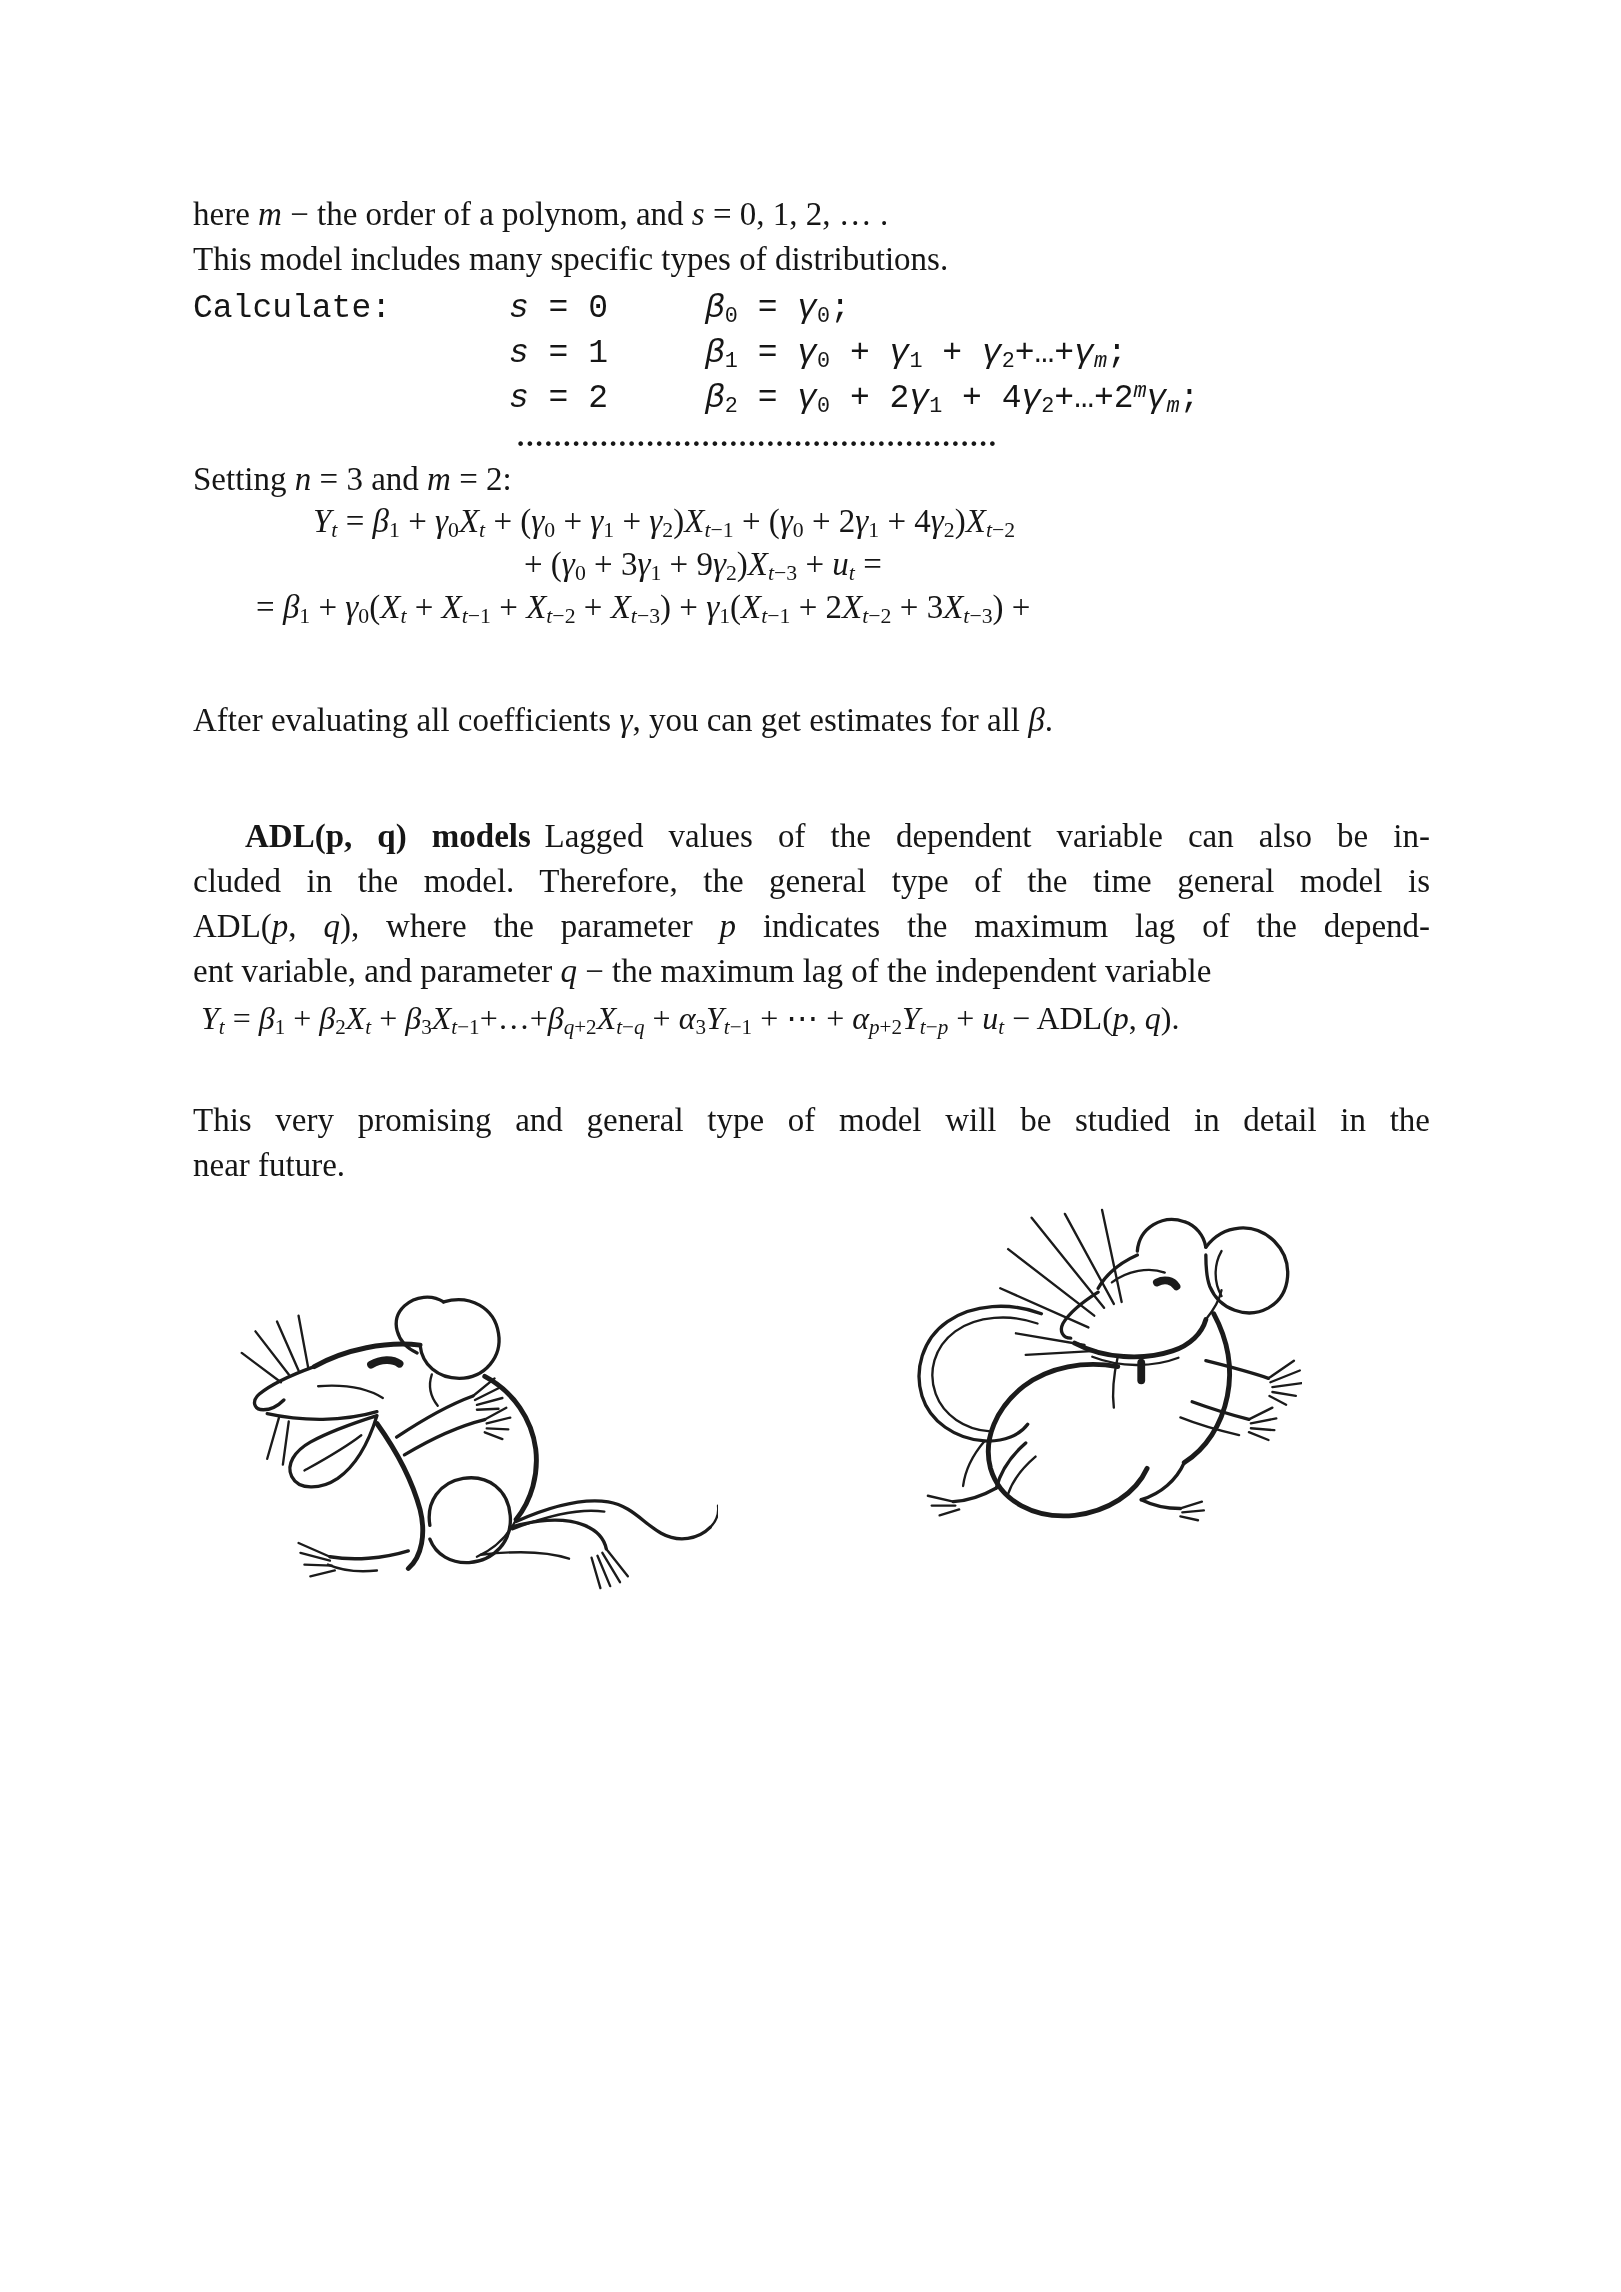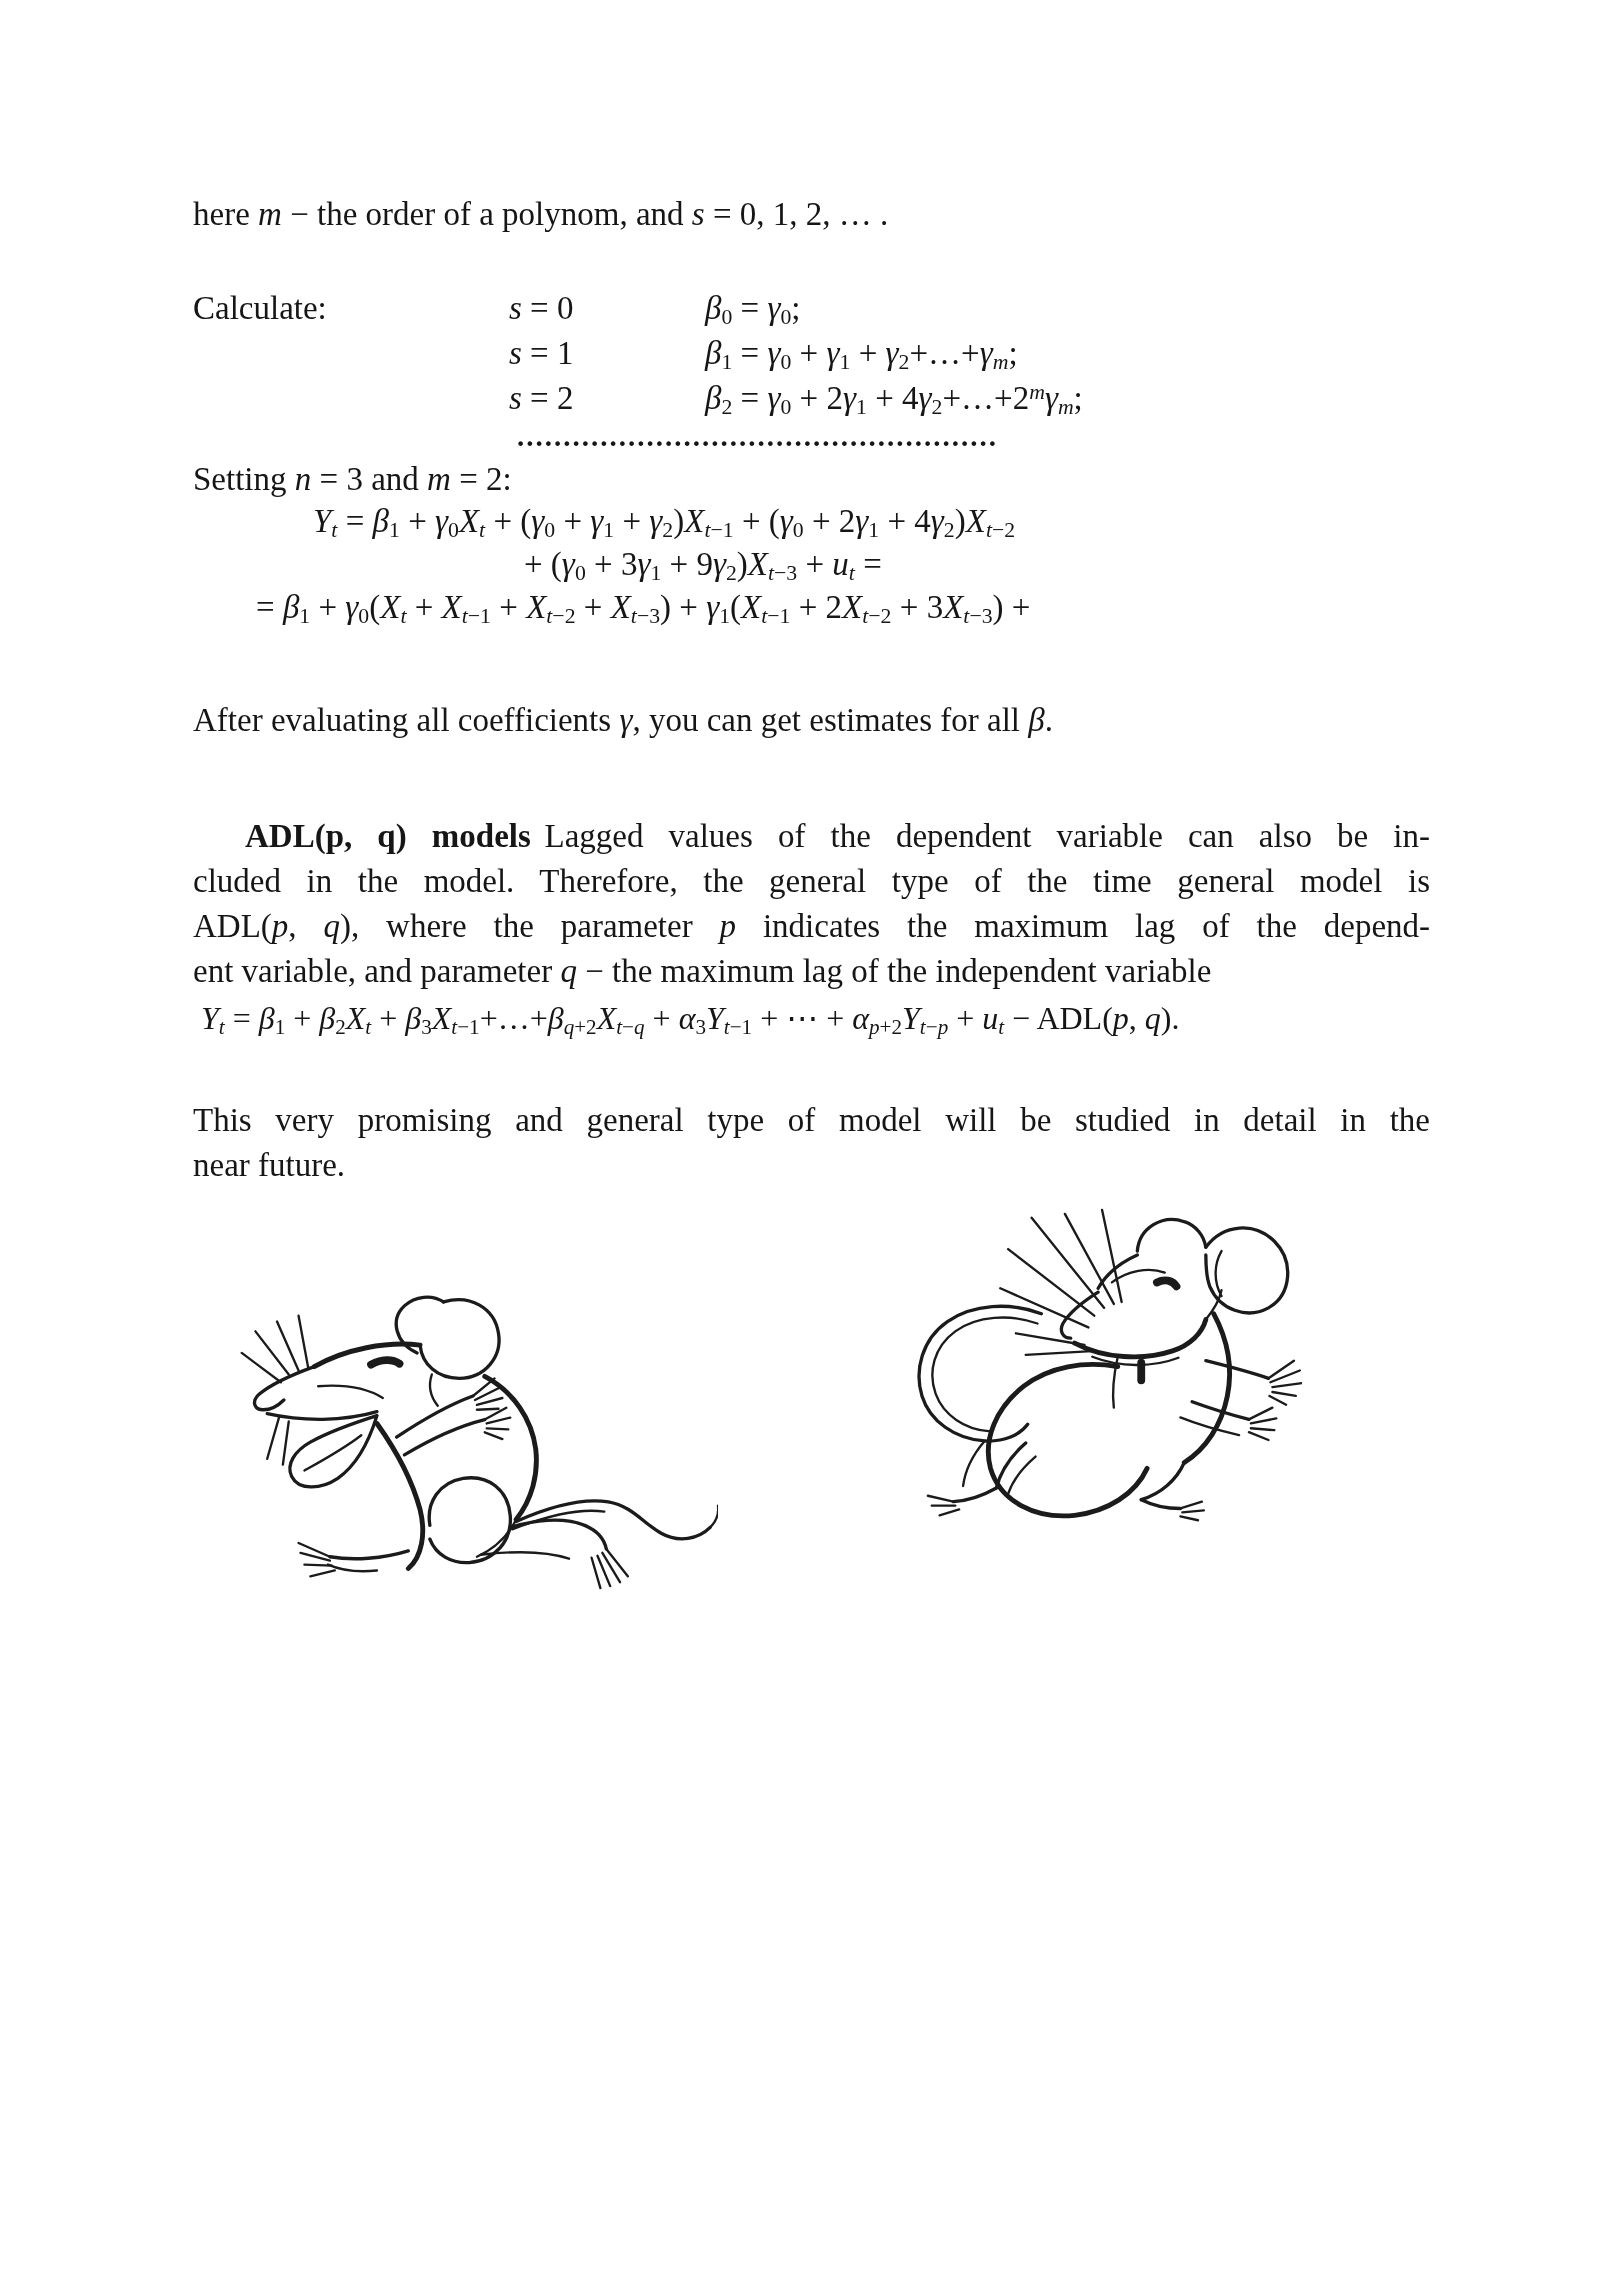--- a/index.html
+++ b/index.html
@@ -42,23 +42,24 @@
   .illus .thin{stroke-width:2.4;}
   .illus .heavy{stroke-width:8;}
 </style>
 </head>
 <body>
 
 <div class="page">
 
   <div class="abs content-x" style="top:192px;">
     <div class="line">here <i>m</i> − the order of a polynom, and <i>s</i> = 0, 1, 2, … .</div>
-  </div>
-
-  <div class="abs content-x calc-grid" style="top:286px;">
+    <div class="line">This model includes many specific types of distributions.</div>
+  </div>
+
+  <div class="abs content-x calc-grid" style="top:286px;font-family:Liberation Mono, monospace;">
     <div class="line">Calculate:</div>
     <div class="line"><i>s</i> = 0</div>
     <div class="line"><i>β</i><sub>0</sub> = <i>γ</i><sub>0</sub>;</div>
     <div class="line"></div>
     <div class="line"><i>s</i> = 1</div>
     <div class="line"><i>β</i><sub>1</sub> = <i>γ</i><sub>0</sub> + <i>γ</i><sub>1</sub> + <i>γ</i><sub>2</sub>+…+<i>γ</i><sub><i>m</i></sub>;</div>
     <div class="line"></div>
     <div class="line"><i>s</i> = 2</div>
     <div class="line"><i>β</i><sub>2</sub> = <i>γ</i><sub>0</sub> + 2<i>γ</i><sub>1</sub> + 4<i>γ</i><sub>2</sub>+…+2<sup><i>m</i></sup><i>γ</i><sub><i>m</i></sub>;</div>
   </div>

